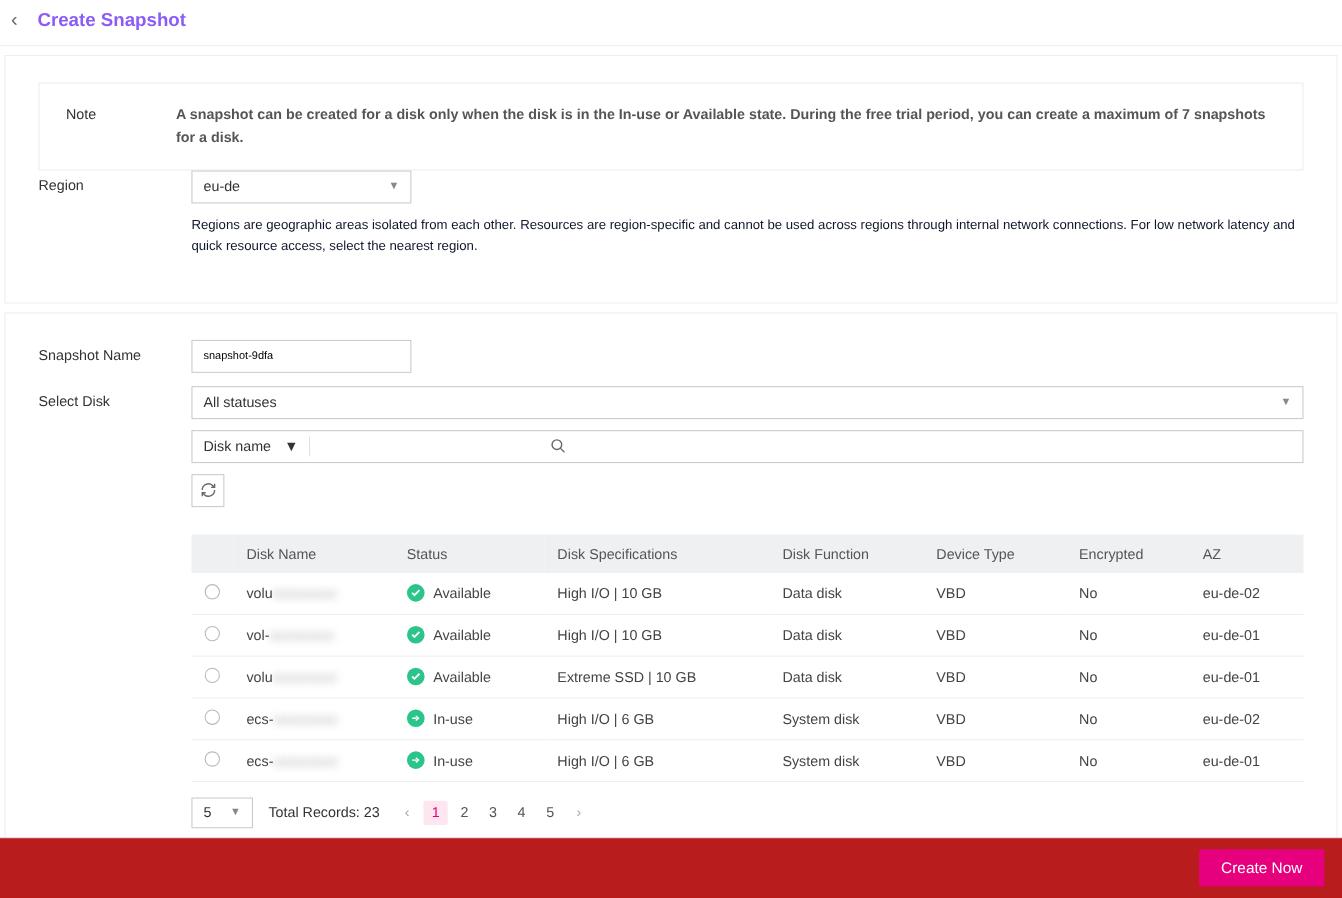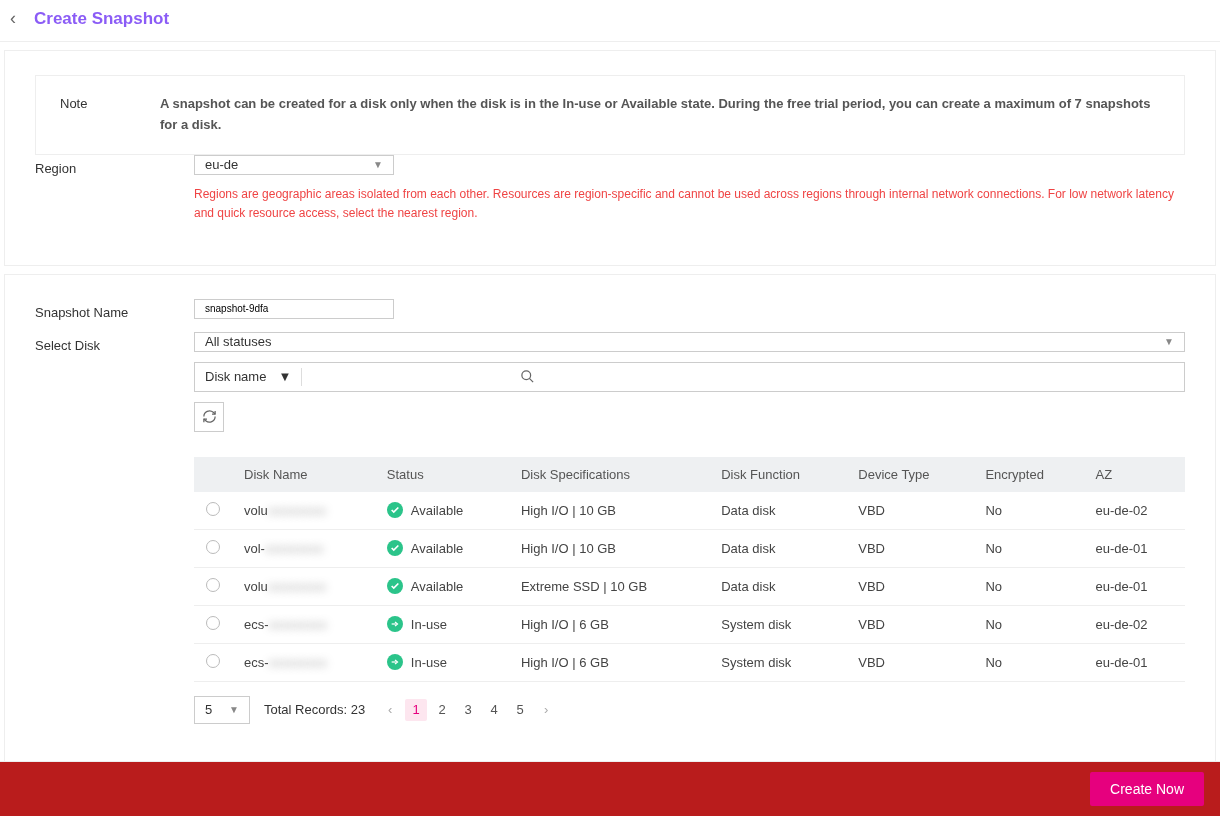--- a/index.html
+++ b/index.html
@@ -45,47 +45,47 @@
     padding-top: 2px;
   }
   .note-text {
     color: #555;
     line-height: 1.6;
     font-weight: bold;
   }
   .form-row {
     display: flex;
     align-items: flex-start;
-    gap: 59px;
+    gap: 39px;
     margin-bottom: 12px;
   }
   .form-label {
     color: #333;
     min-width: 100px;
     padding-top: 6px;
   }
   .form-field { flex: 1; }
   .select-box, .input-box {
     border: 1px solid #ccc;
     background: #fff;
-    height: 20px;
+    height: 30px;
     display: inline-flex;
     align-items: center;
     padding: 0 10px;
     font-size: 13px;
     position: relative;
     min-width: 200px;
   }
   .select-box { justify-content: space-between; cursor: pointer; }
   .select-box .caret { color: #888; font-size: 10px; margin-left: 10px;}
   .input-box input {
     border: none; outline: none; font-size: 10px; width: 100%;
   }
   .hint {
-    color: #ef4444; font-size: 12px; line-height: 1.6; margin-top: 10px; max-width: 1020px;
+    color: #0f172a; font-size: 12px; line-height: 1.6; margin-top: 10px; max-width: 1020px;
   }
   .disk-controls {
     display: flex; justify-content: flex-end; gap: 10px; margin-bottom: 25px; flex-direction: column;
   }
   .disk-controls .select-box { min-width: 190px; }
   .search-combo {
     display: flex; border: 1px solid #ccc; height: 30px; align-items: center; background: #fff;
   }
   .search-combo .sel {
     display: flex; align-items: center; padding: 0 10px; gap: 12px; cursor: pointer;

